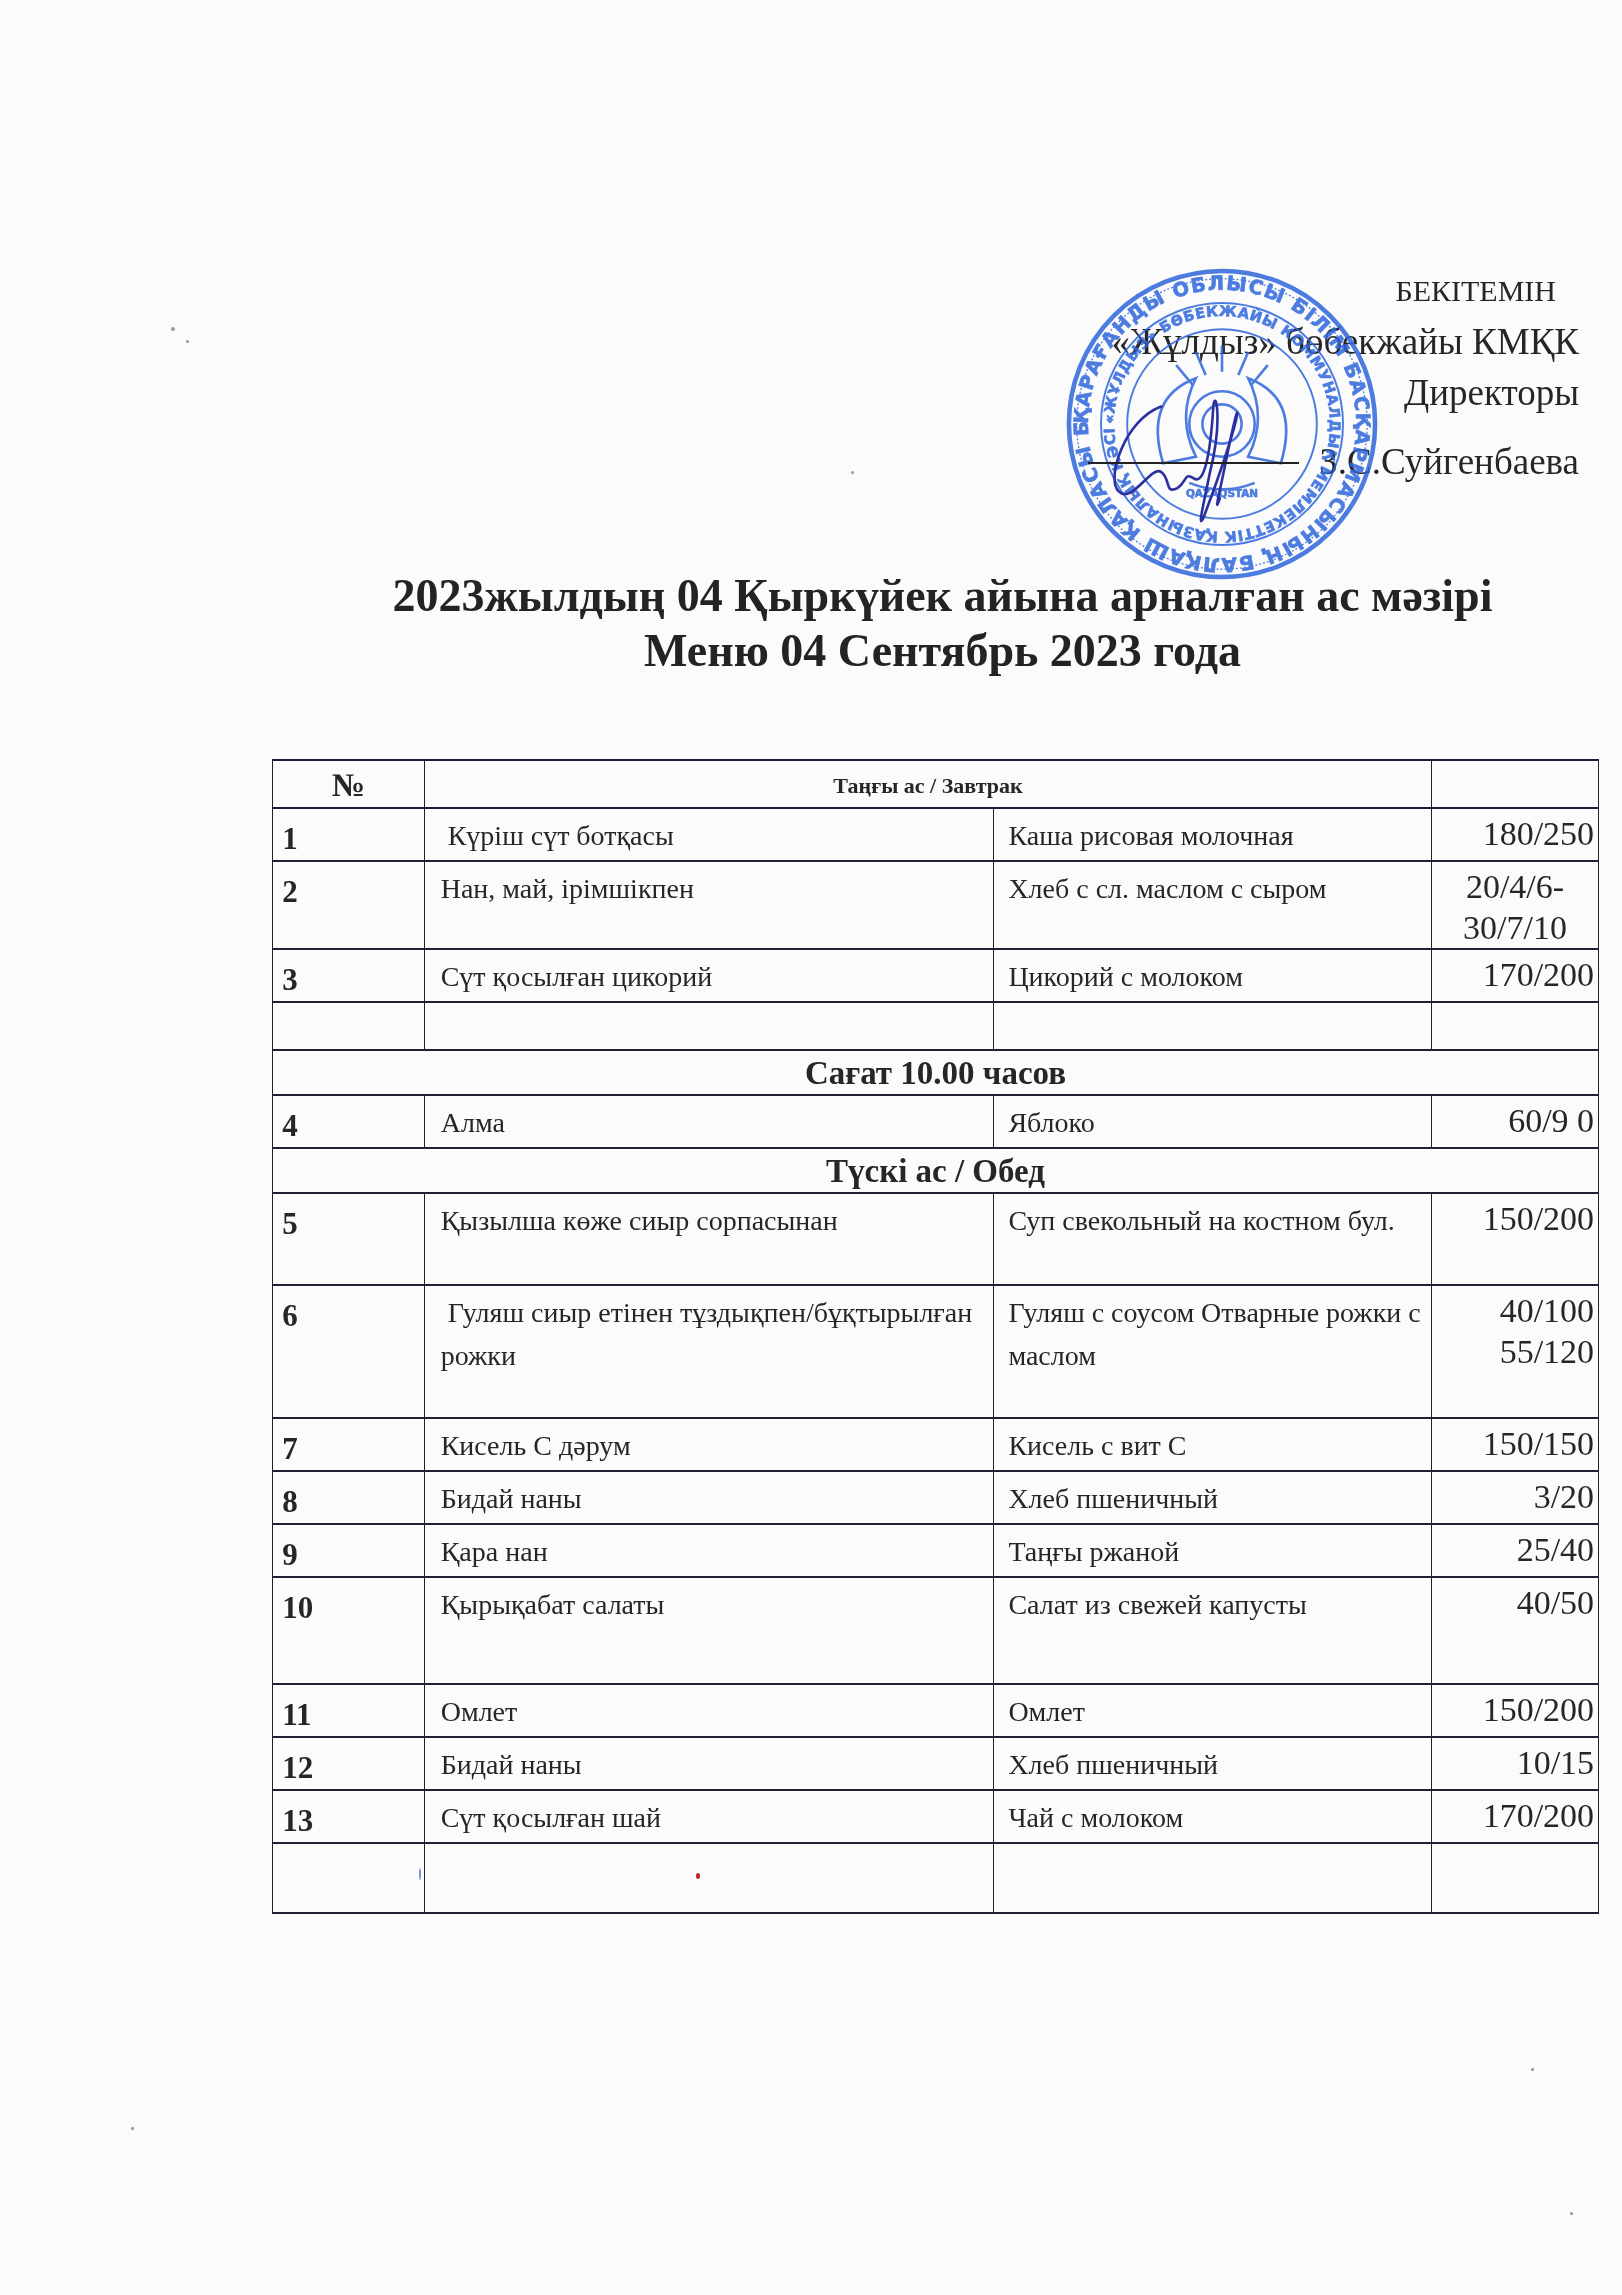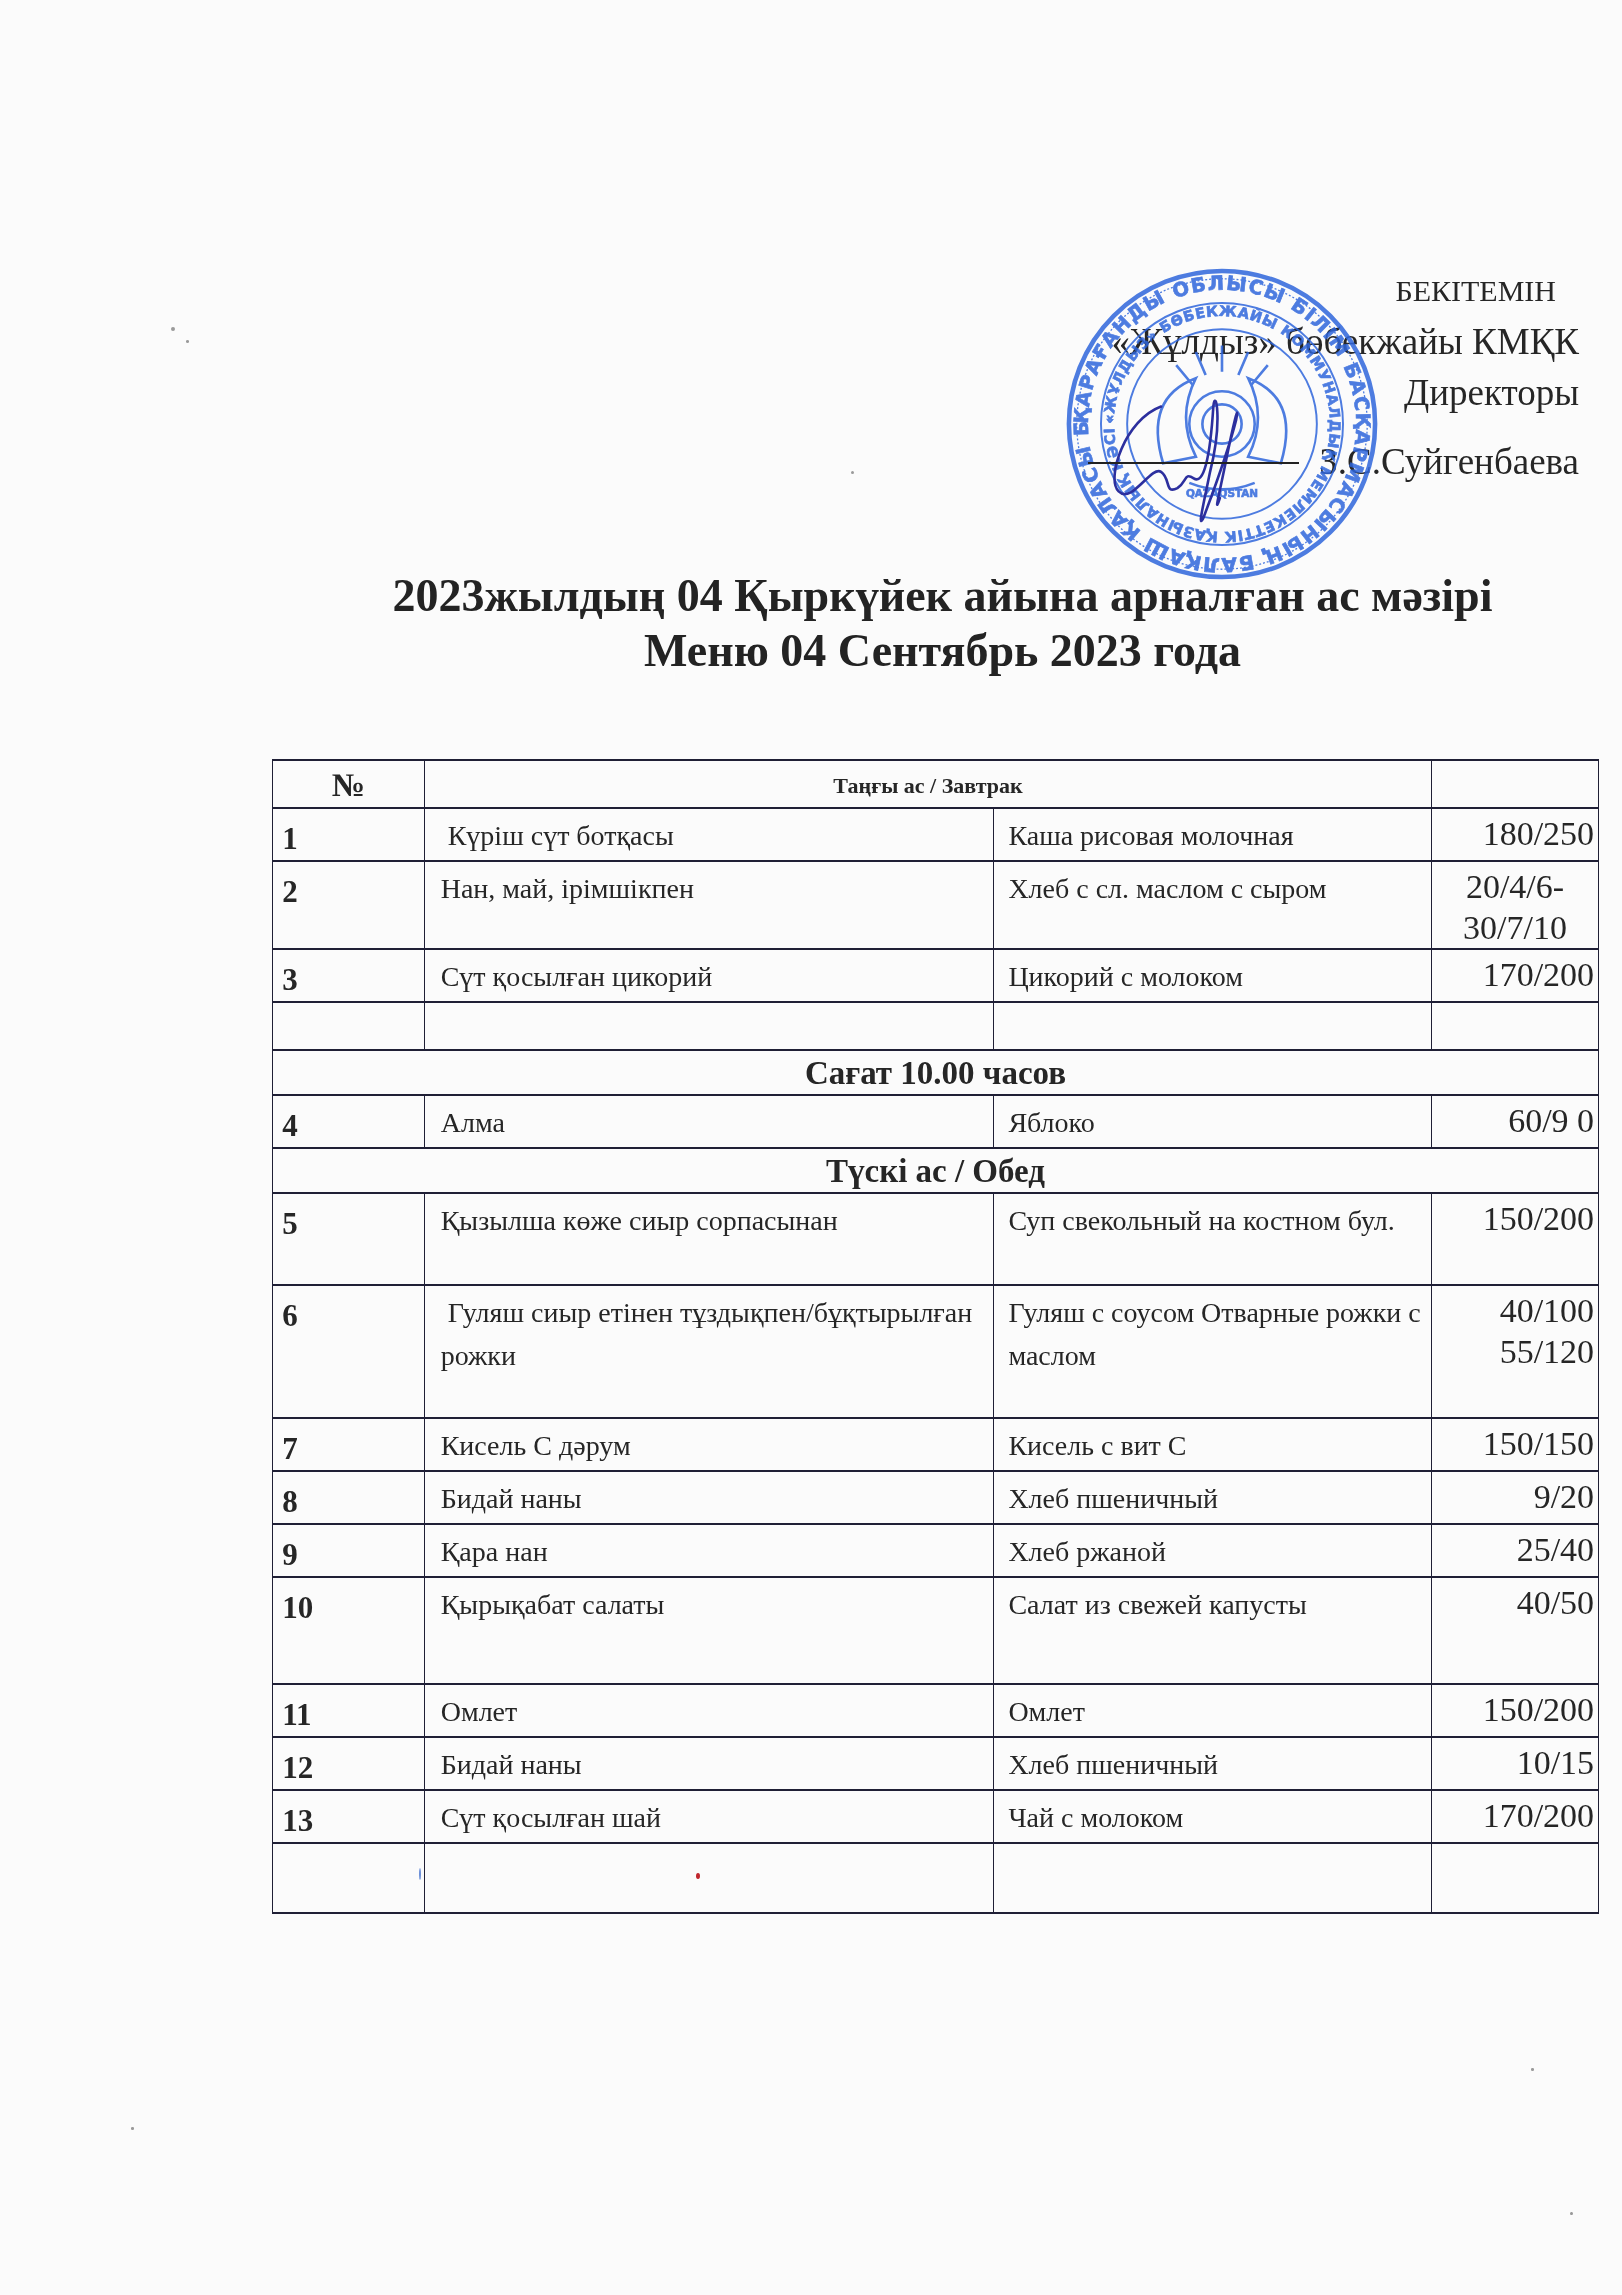--- a/index.html
+++ b/index.html
@@ -170,26 +170,26 @@
         <tr style="height: 46px;">
           <td class="num">7</td>
           <td class="kz">Кисель С дәрум</td>
           <td class="ru">Кисель с вит С</td>
           <td class="portion">150/150</td>
         </tr>
         <tr style="height: 46px;">
           <td class="num">8</td>
           <td class="kz">Бидай наны</td>
           <td class="ru">Хлеб пшеничный</td>
-          <td class="portion">9/20</td>
+          <td class="portion">3/20</td>
         </tr>
         <tr style="height: 43px;">
           <td class="num">9</td>
           <td class="kz">Қара нан</td>
-          <td class="ru">Хлеб ржаной</td>
+          <td class="ru">Таңғы ржаной</td>
           <td class="portion">25/40</td>
         </tr>
         <tr style="height: 107px;">
           <td class="num">10</td>
           <td class="kz">Қырықабат салаты</td>
           <td class="ru">Салат из свежей капусты</td>
           <td class="portion">40/50</td>
         </tr>
         <tr style="height: 46px;">
           <td class="num">11</td>

